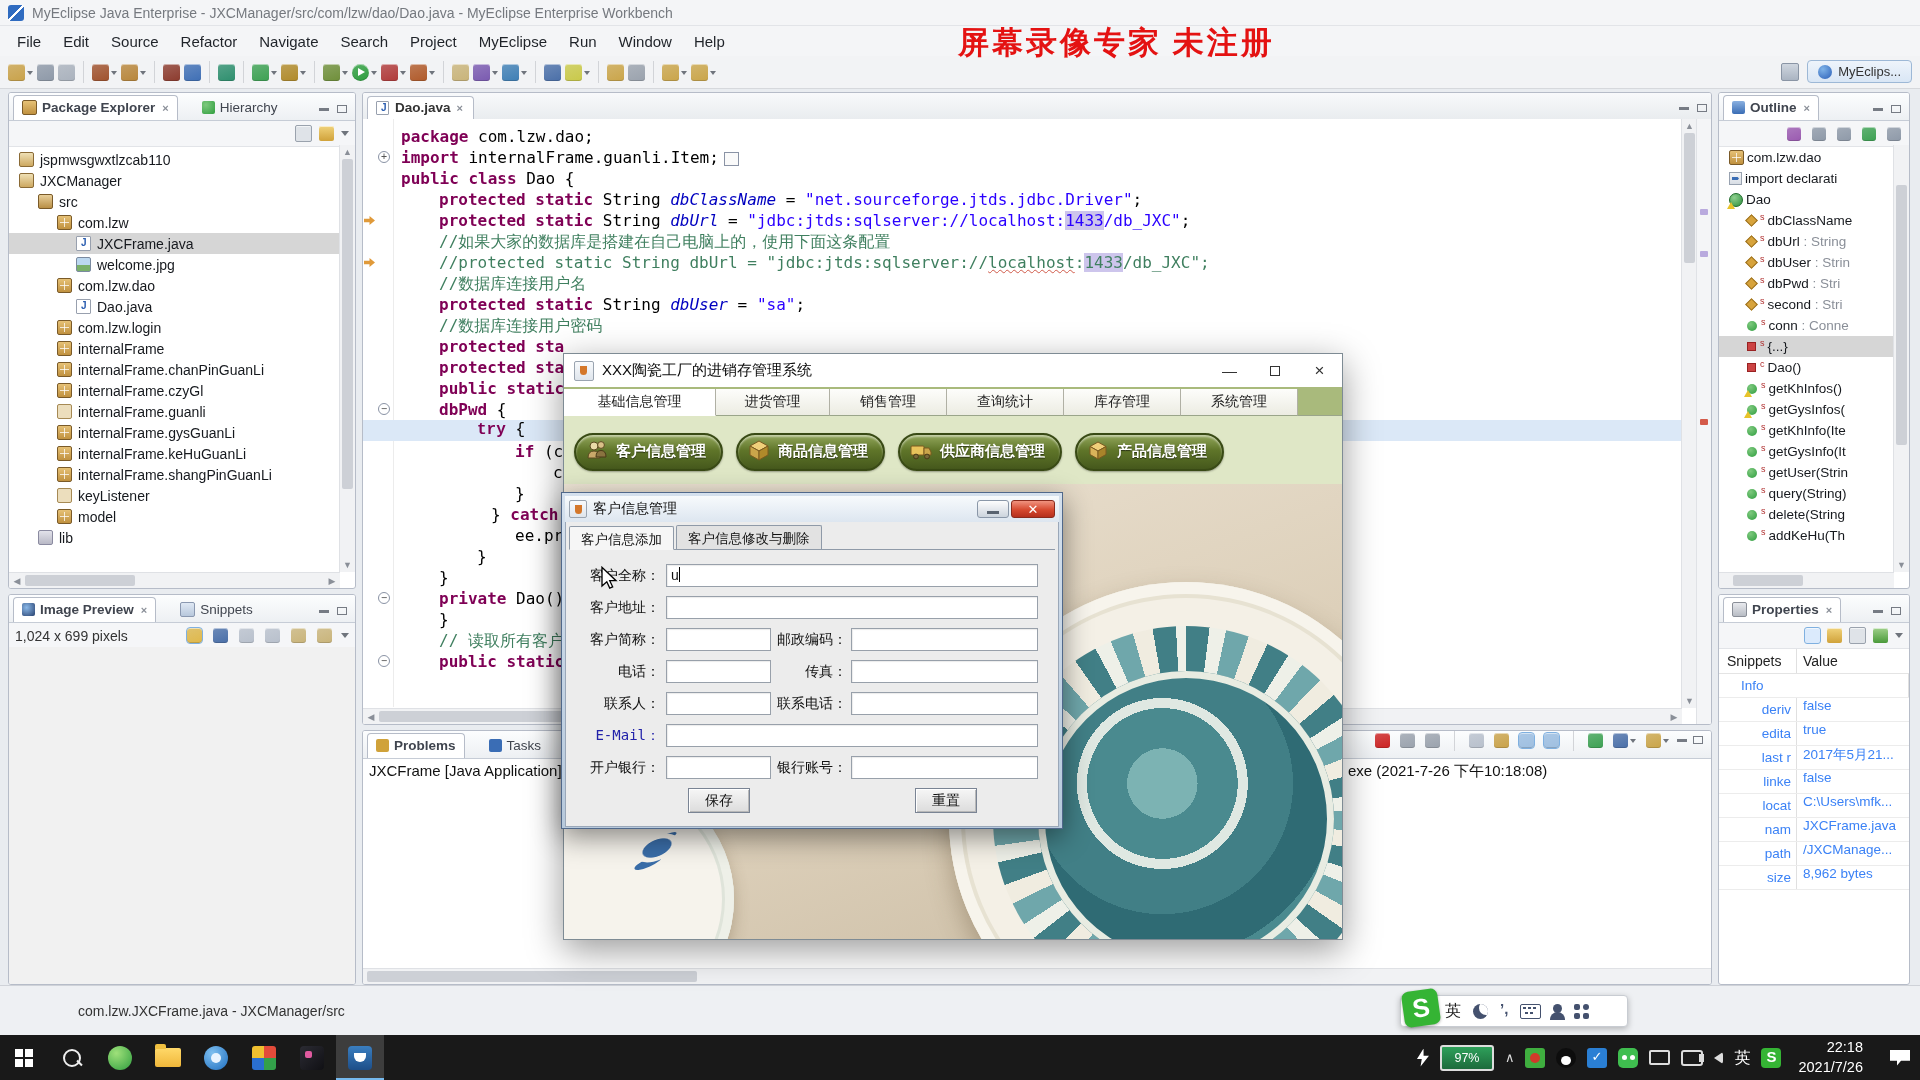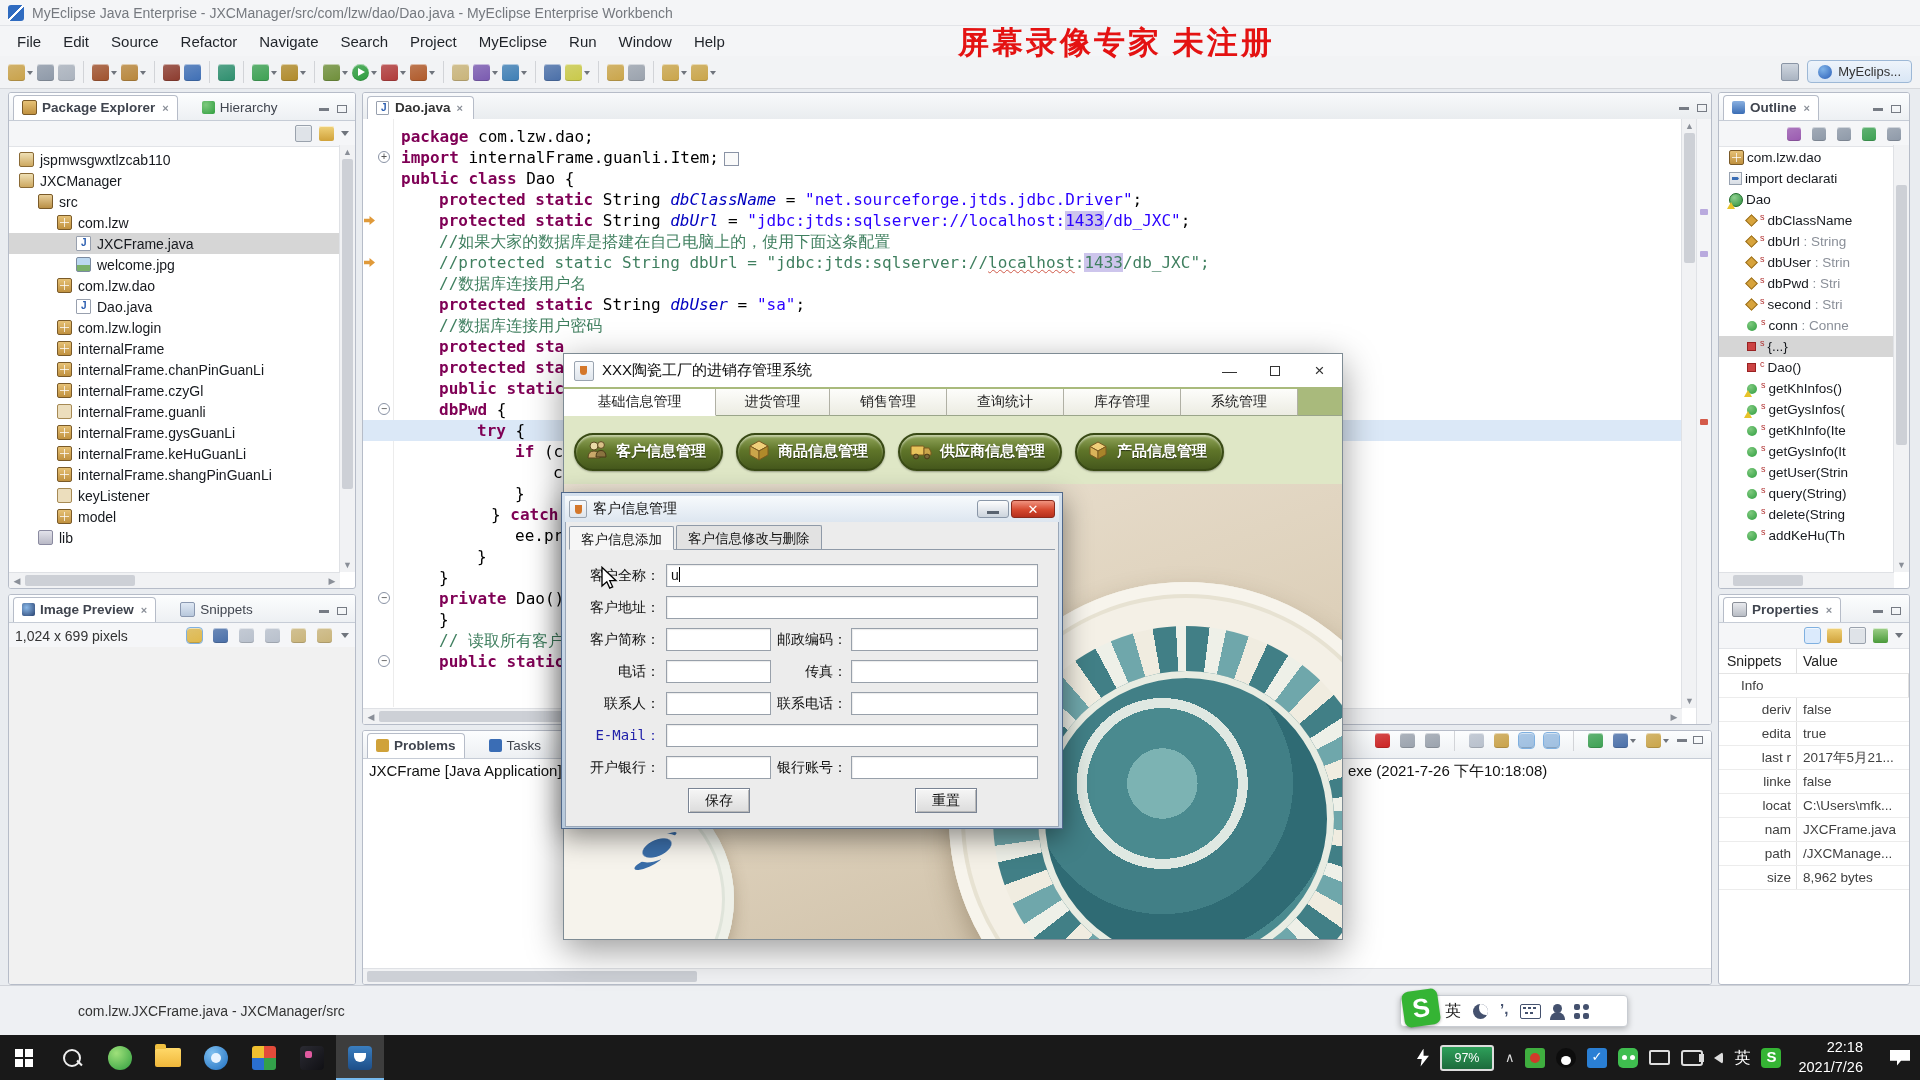--- a/index.html
+++ b/index.html
@@ -95,21 +95,21 @@
   .oi-imp::after{content:"";position:absolute;left:2px;top:4px;width:7px;height:3px;background:#3a6db5;clip-path:polygon(0 0,60% 0,60% -60%,100% 50%,60% 160%,60% 100%,0 100%)}
   .oi-class{width:14px;height:14px;border-radius:50%;background:radial-gradient(circle at 35% 30%,#8ed08e,#2e8f3e);border:1px solid #1d6b2a;box-sizing:border-box}
   .oi-pub{width:10px;height:10px;border-radius:50%;background:radial-gradient(circle at 35% 30%,#7ec97e,#2f9e3f);margin-left:2px}
   .oi-priv{width:9px;height:9px;background:#cc4444;border:1px solid #992222;box-sizing:border-box;margin-left:2px}
   .oi-fld{width:9px;height:9px;background:#d7a33b;border:1px solid #9a7020;transform:rotate(45deg);box-sizing:border-box;margin-left:2px}
   .osup{font-size:9px;color:#b03030;margin:-8px 3px 0 1px;flex:none}
   .owarn{position:absolute;left:-3px;bottom:-3px;width:0;height:0;border-left:4px solid transparent;border-right:4px solid transparent;border-bottom:7px solid #e8c32a}
   .otype{color:#8a8f98}
   
   .prop-head{display:flex;height:24px;align-items:center;font-size:14px;color:#222;border-bottom:1px solid #e4e4e4}
-  .prop-row{display:flex;height:23px;align-items:center;font-size:13.5px;color:#404040;border-bottom:1px solid #ececec}
+  .prop-row{display:flex;height:23px;align-items:flex-start;font-size:13.5px;color:#3b82f6;border-bottom:1px solid #ececec}
   .prop-c1{width:78px;flex:none;text-align:right;padding-right:5px;box-sizing:border-box;overflow:hidden;white-space:nowrap;border-right:1px solid #e0e0e0;height:100%;display:flex;align-items:center;justify-content:flex-end}
   .prop-c2{padding-left:6px;overflow:hidden;white-space:nowrap}
   .prop-cat{width:100%;padding-left:22px;text-align:left;justify-content:flex-start}
   
   .statusbar{position:absolute;left:0;top:985px;width:1920px;height:50px;background:#eef0f3;border-top:1px solid #cfd2d8;display:flex;align-items:center;padding-left:78px;box-sizing:border-box;font-size:14px;color:#333}
   .taskbar{position:absolute;left:0;top:1035px;width:1920px;height:45px;background:#191919;display:flex;align-items:center;z-index:70}
   .tslot{width:48px;height:45px;display:flex;align-items:center;justify-content:center;flex:none}
   .tslot.active{background:#3d3d3d;box-shadow:inset 0 -2px 0 #76b9ed}
   .tk-win{width:18px;height:18px;background:
      linear-gradient(#fff,#fff) 0 0/8px 8px no-repeat,linear-gradient(#fff,#fff) 10px 0/8px 8px no-repeat,
@@ -522,21 +522,21 @@
         <div class="cline"><span class="gmark"></span><span class="txt" style="left: 76px;"><span class="tok-kw">protected static</span><span class="tok-pl"> String </span><span class="tok-fld">dbUrl</span><span class="tok-pl"> = </span><span class="tok-str">"jdbc:jtds:sqlserver://localhost:</span><span class="tok-str tok-hl">1433</span><span class="tok-str">/db_JXC"</span><span class="tok-pl">;</span></span></div>
         <div class="cline"><span class="txt" style="left: 76px;"><span class="tok-cm">//如果大家的数据库是搭建在自己电脑上的，使用下面这条配置</span></span></div>
         <div class="cline"><span class="gmark"></span><span class="txt" style="left: 76px;"><span class="tok-cm">//protected static String dbUrl = "jdbc:jtds:sqlserver://</span><span class="tok-cm tok-err">localhost</span><span class="tok-cm">:</span><span class="tok-cm tok-hl">1433</span><span class="tok-cm">/db_JXC";</span></span></div>
         <div class="cline"><span class="txt" style="left: 76px;"><span class="tok-cm">//数据库连接用户名</span></span></div>
         <div class="cline"><span class="txt" style="left: 76px;"><span class="tok-kw">protected static</span><span class="tok-pl"> String </span><span class="tok-fld">dbUser</span><span class="tok-pl"> = </span><span class="tok-str">"sa"</span><span class="tok-pl">;</span></span></div>
         <div class="cline"><span class="txt" style="left: 76px;"><span class="tok-cm">//数据库连接用户密码</span></span></div>
         <div class="cline"><span class="txt" style="left: 76px;"><span class="tok-kw">protected sta</span></span></div>
         <div class="cline"><span class="txt" style="left: 76px;"><span class="tok-kw">protected sta</span></span></div>
         <div class="cline"><span class="txt" style="left: 76px;"><span class="tok-kw">public static</span></span></div>
         <div class="cline"><span class="gfold">−</span><span class="txt" style="left: 76px;"><span class="tok-kw">dbPwd</span><span class="tok-pl"> {</span></span></div>
-        <div class="cline cur"><span class="txt" style="left: 114px;"><span class="tok-kw">try</span><span class="tok-pl"> {</span></span></div>
+        <div class="cline cur"><span class="txt" style="left: 114px; font-family: Liberation Mono, monospace;"><span class="tok-kw">try</span><span class="tok-pl"> {</span></span></div>
         <div class="cline"><span class="txt" style="left: 152px;"><span class="tok-kw">if</span><span class="tok-pl"> (c</span></span></div>
         <div class="cline"><span class="txt" style="left: 190px;"><span class="tok-pl">c</span></span></div>
         <div class="cline"><span class="txt" style="left: 152px;"><span class="tok-pl">}</span></span></div>
         <div class="cline"><span class="txt" style="left: 128px;"><span class="tok-pl">} </span><span class="tok-kw">catch</span><span class="tok-pl"> (</span></span></div>
         <div class="cline"><span class="txt" style="left: 152px;"><span class="tok-pl">ee.pr</span></span></div>
         <div class="cline"><span class="txt" style="left: 114px;"><span class="tok-pl">}</span></span></div>
         <div class="cline"><span class="txt" style="left: 76px;"><span class="tok-pl">}</span></span></div>
         <div class="cline"><span class="gfold">−</span><span class="txt" style="left: 76px;"><span class="tok-kw">private</span><span class="tok-pl"> Dao()</span></span></div>
         <div class="cline"><span class="txt" style="left: 76px;"><span class="tok-pl">}</span></span></div>
         <div class="cline"><span class="txt" style="left: 76px;"><span class="tok-cm">// 读取所有客户</span></span></div>

